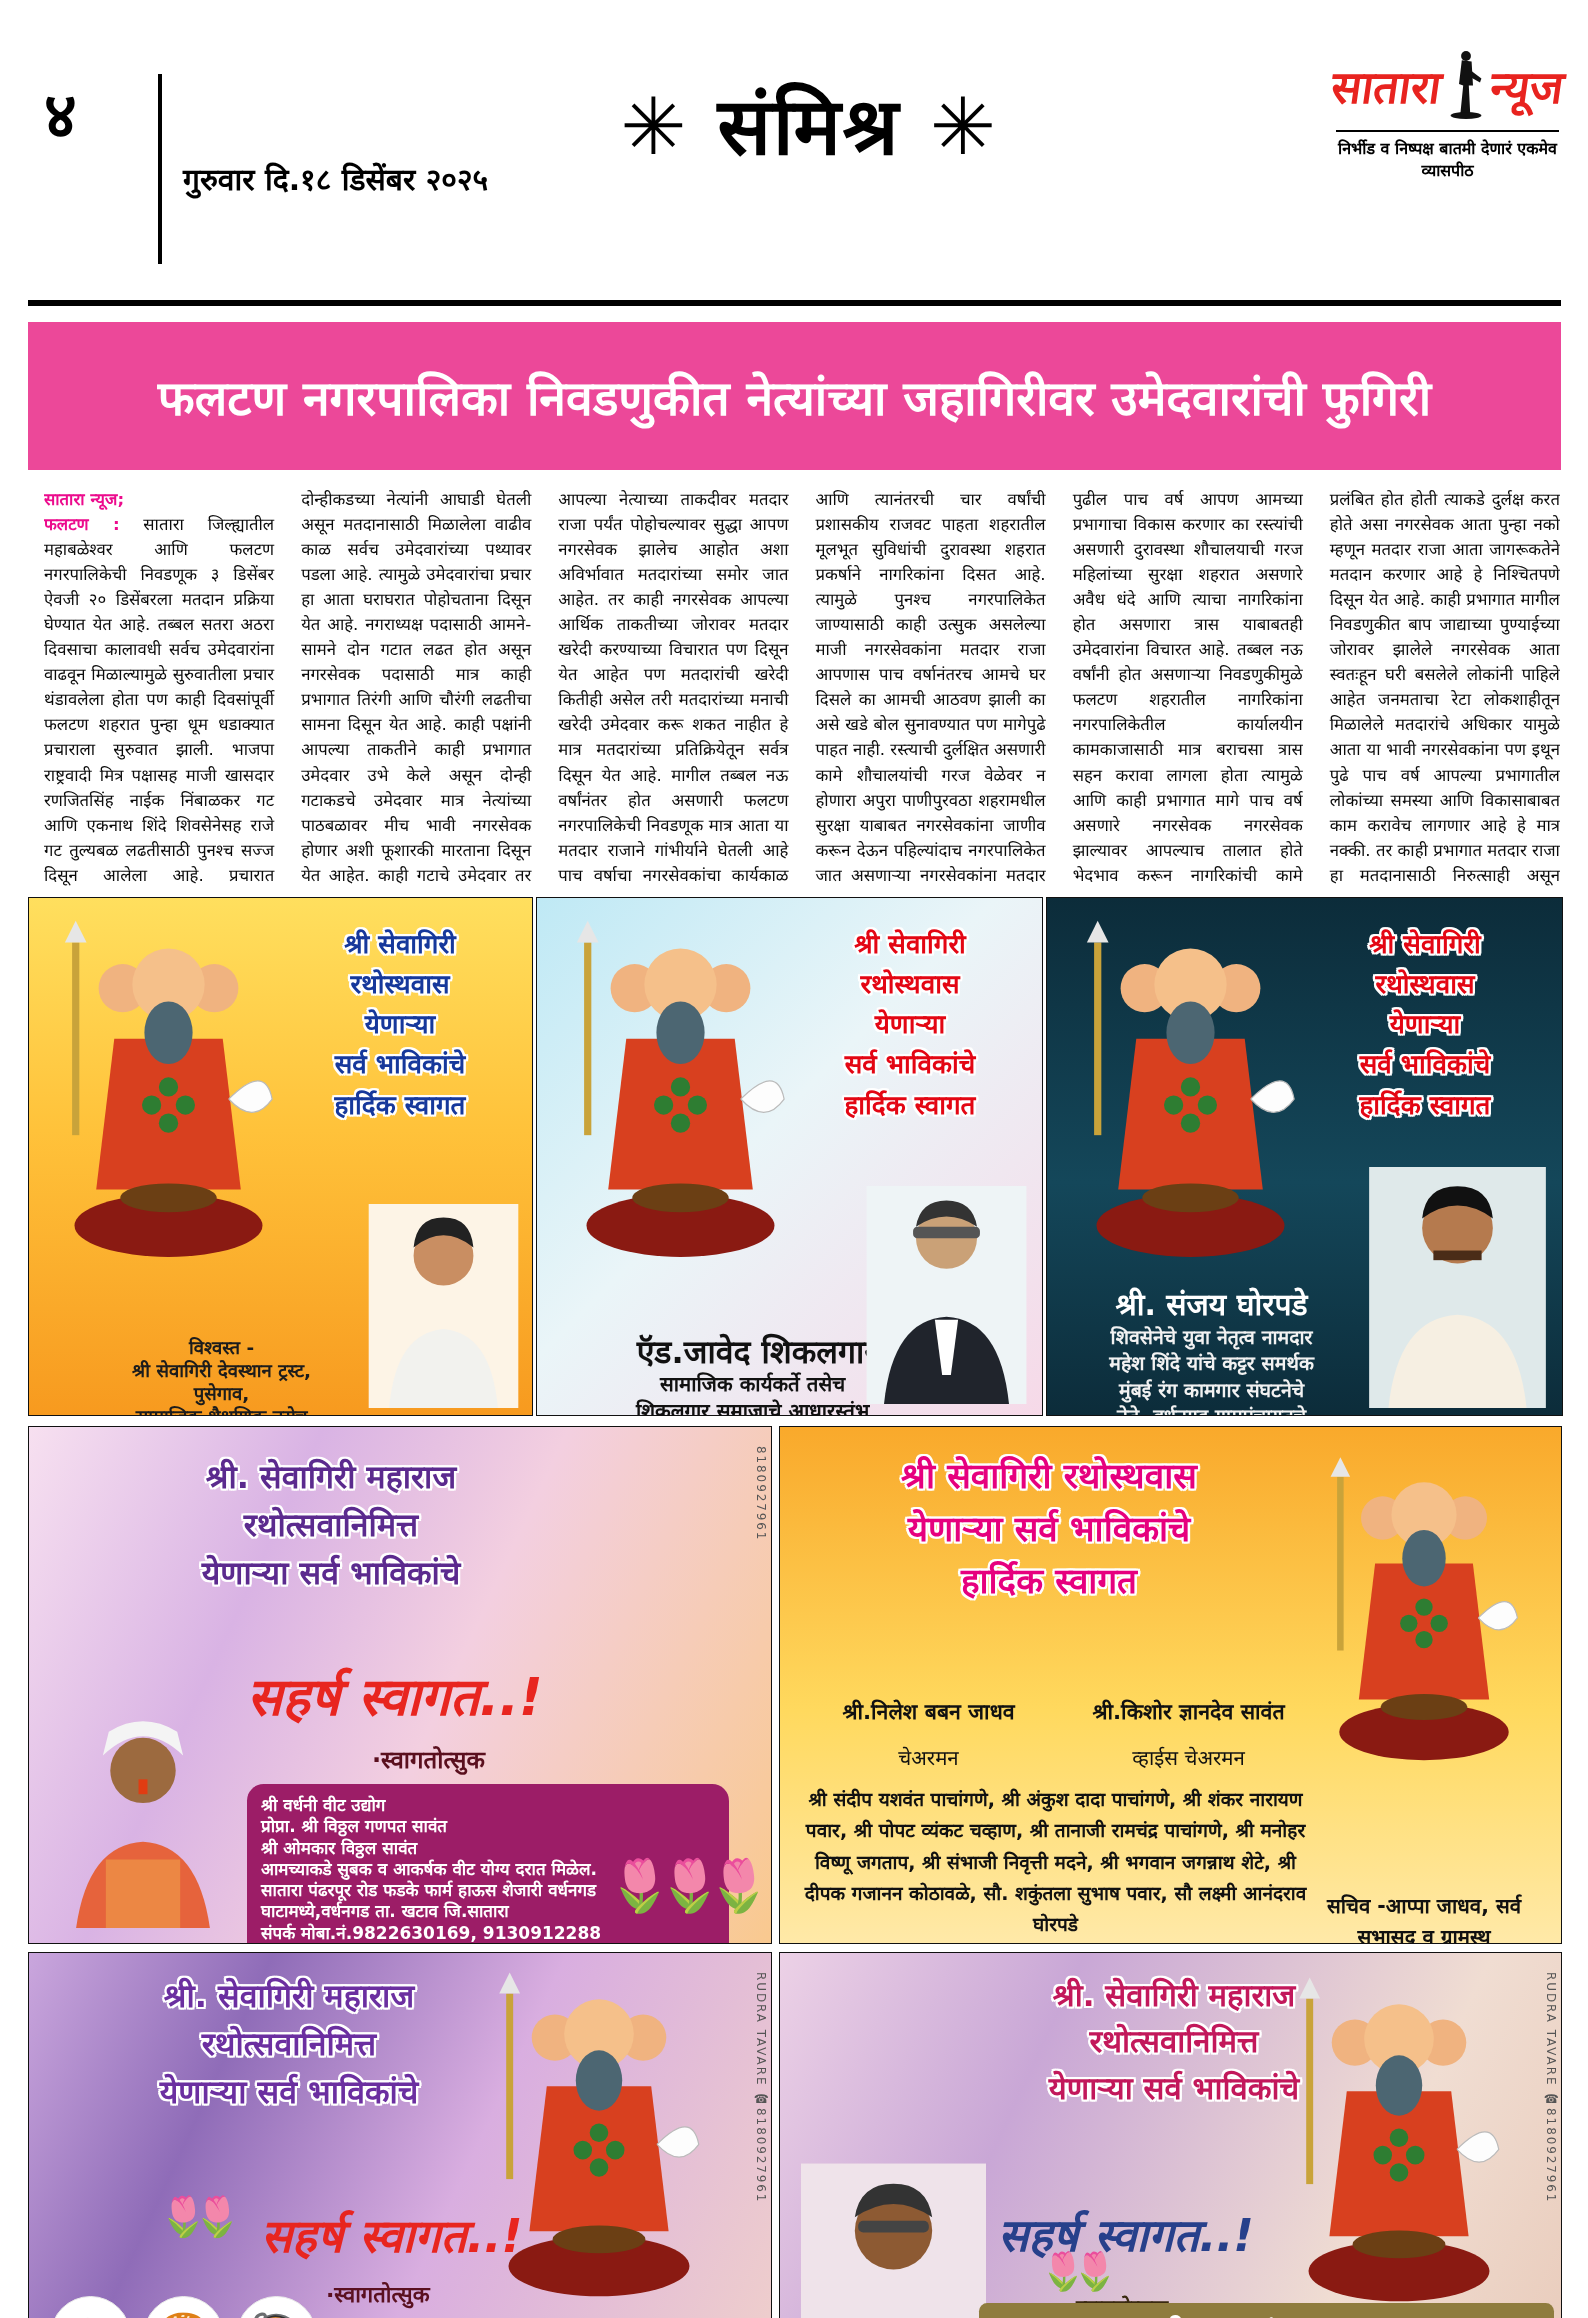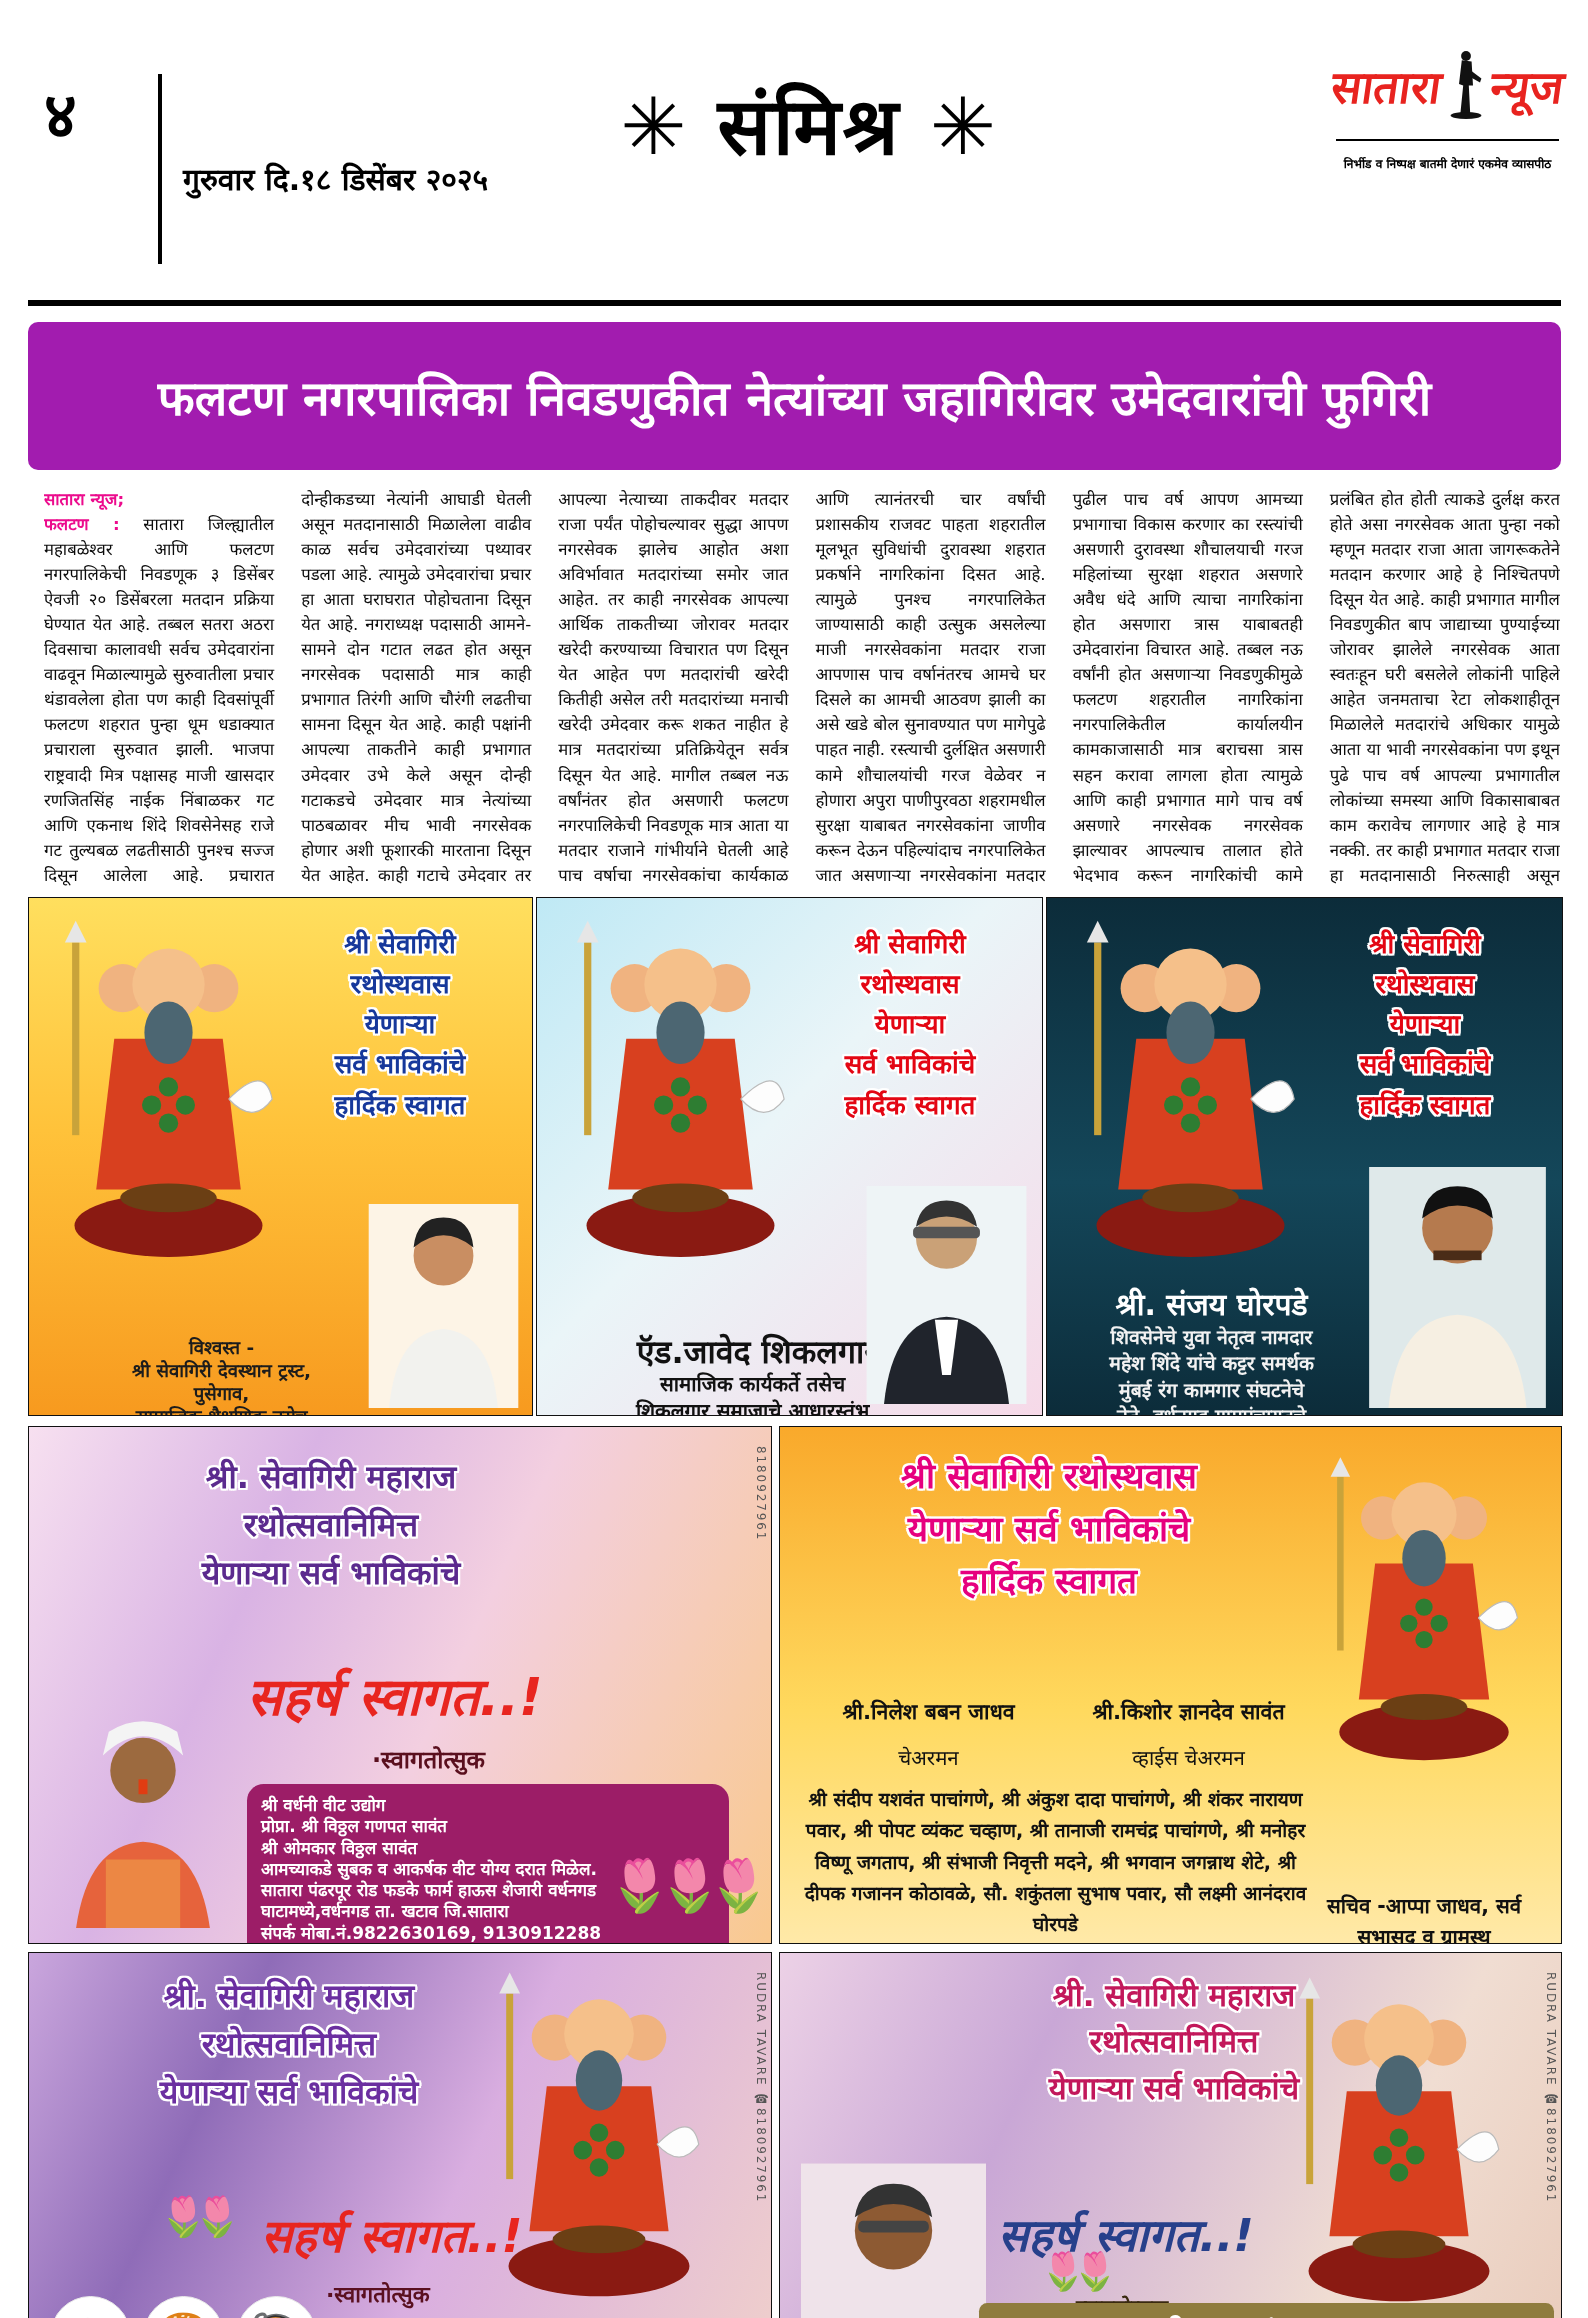--- a/index.html
+++ b/index.html
@@ -8,24 +8,24 @@
   .pre{white-space:pre-line;}
   .outline-w{text-shadow:-1.9px -1.9px 0 #fff,1.9px -1.9px 0 #fff,-1.9px 1.9px 0 #fff,1.9px 1.9px 0 #fff,0 -2.3px 0 #fff,0 2.3px 0 #fff,-2.3px 0 0 #fff,2.3px 0 0 #fff;}
   
   .pageno{position:absolute;left:44px;top:70px;font-size:63px;font-weight:bold;color:#000;}
   .hdr-divider{position:absolute;left:158px;top:74px;width:4.2px;height:190px;background:#000;}
   .hdr-date{position:absolute;left:183px;top:158px;font-size:30px;font-weight:bold;color:#000;}
   .masthead{position:absolute;left:0;top:70px;width:100%;text-align:center;font-size:79px;font-weight:900;color:#000;letter-spacing:1.9px;padding-left:15px;}
   .logo{position:absolute;left:1336px;top:49px;width:223px;}
   .logo-row{display:flex;align-items:center;justify-content:center;gap:3.7px;}
   .logo-word{font-size:45px;font-weight:900;color:#e8231f;transform:skewX(-8deg);}
-  .logo-tag{margin-top:18px;border-top:2.3px solid #000;padding-top:14px;font-size:12px;font-weight:bold;color:#000;text-align:center;}
+  .logo-tag{margin-top:9px;border-top:2.3px solid #000;padding-top:5px;font-size:16px;font-weight:bold;color:#000;text-align:center;}
   .rule-black{position:absolute;left:28px;top:300px;width:1533px;height:5.6px;background:#000;}
   
-  .headline-band{position:absolute;left:28px;top:322px;width:1533px;height:148px;background:#a21caf;display:flex;align-items:center;justify-content:center;border-radius:10px;}
+  .headline-band{position:absolute;left:28px;top:322px;width:1533px;height:148px;background:#ec4899;display:flex;align-items:center;justify-content:center;}
   .headline-band .txt{color:#fff;font-size:48px;font-weight:900;white-space:nowrap;}
   
   .article{position:absolute;left:44px;top:487px;width:1516px;height:401px;column-count:6;column-gap:27px;font-size:16.7px;line-height:1.5;color:#0a0a0a;text-align:justify;overflow:hidden;}
   .article .lead{color:#ec0b8d;font-weight:bold;}
   
   .ad{position:absolute;border:1.9px solid #111;overflow:hidden;}
   .deity{position:absolute;}
   .credit-v{position:absolute;right:2.8px;top:18.5px;writing-mode:vertical-rl;font-size:12px;letter-spacing:1.9px;color:#555;}
   .avatar{position:absolute;}
   

